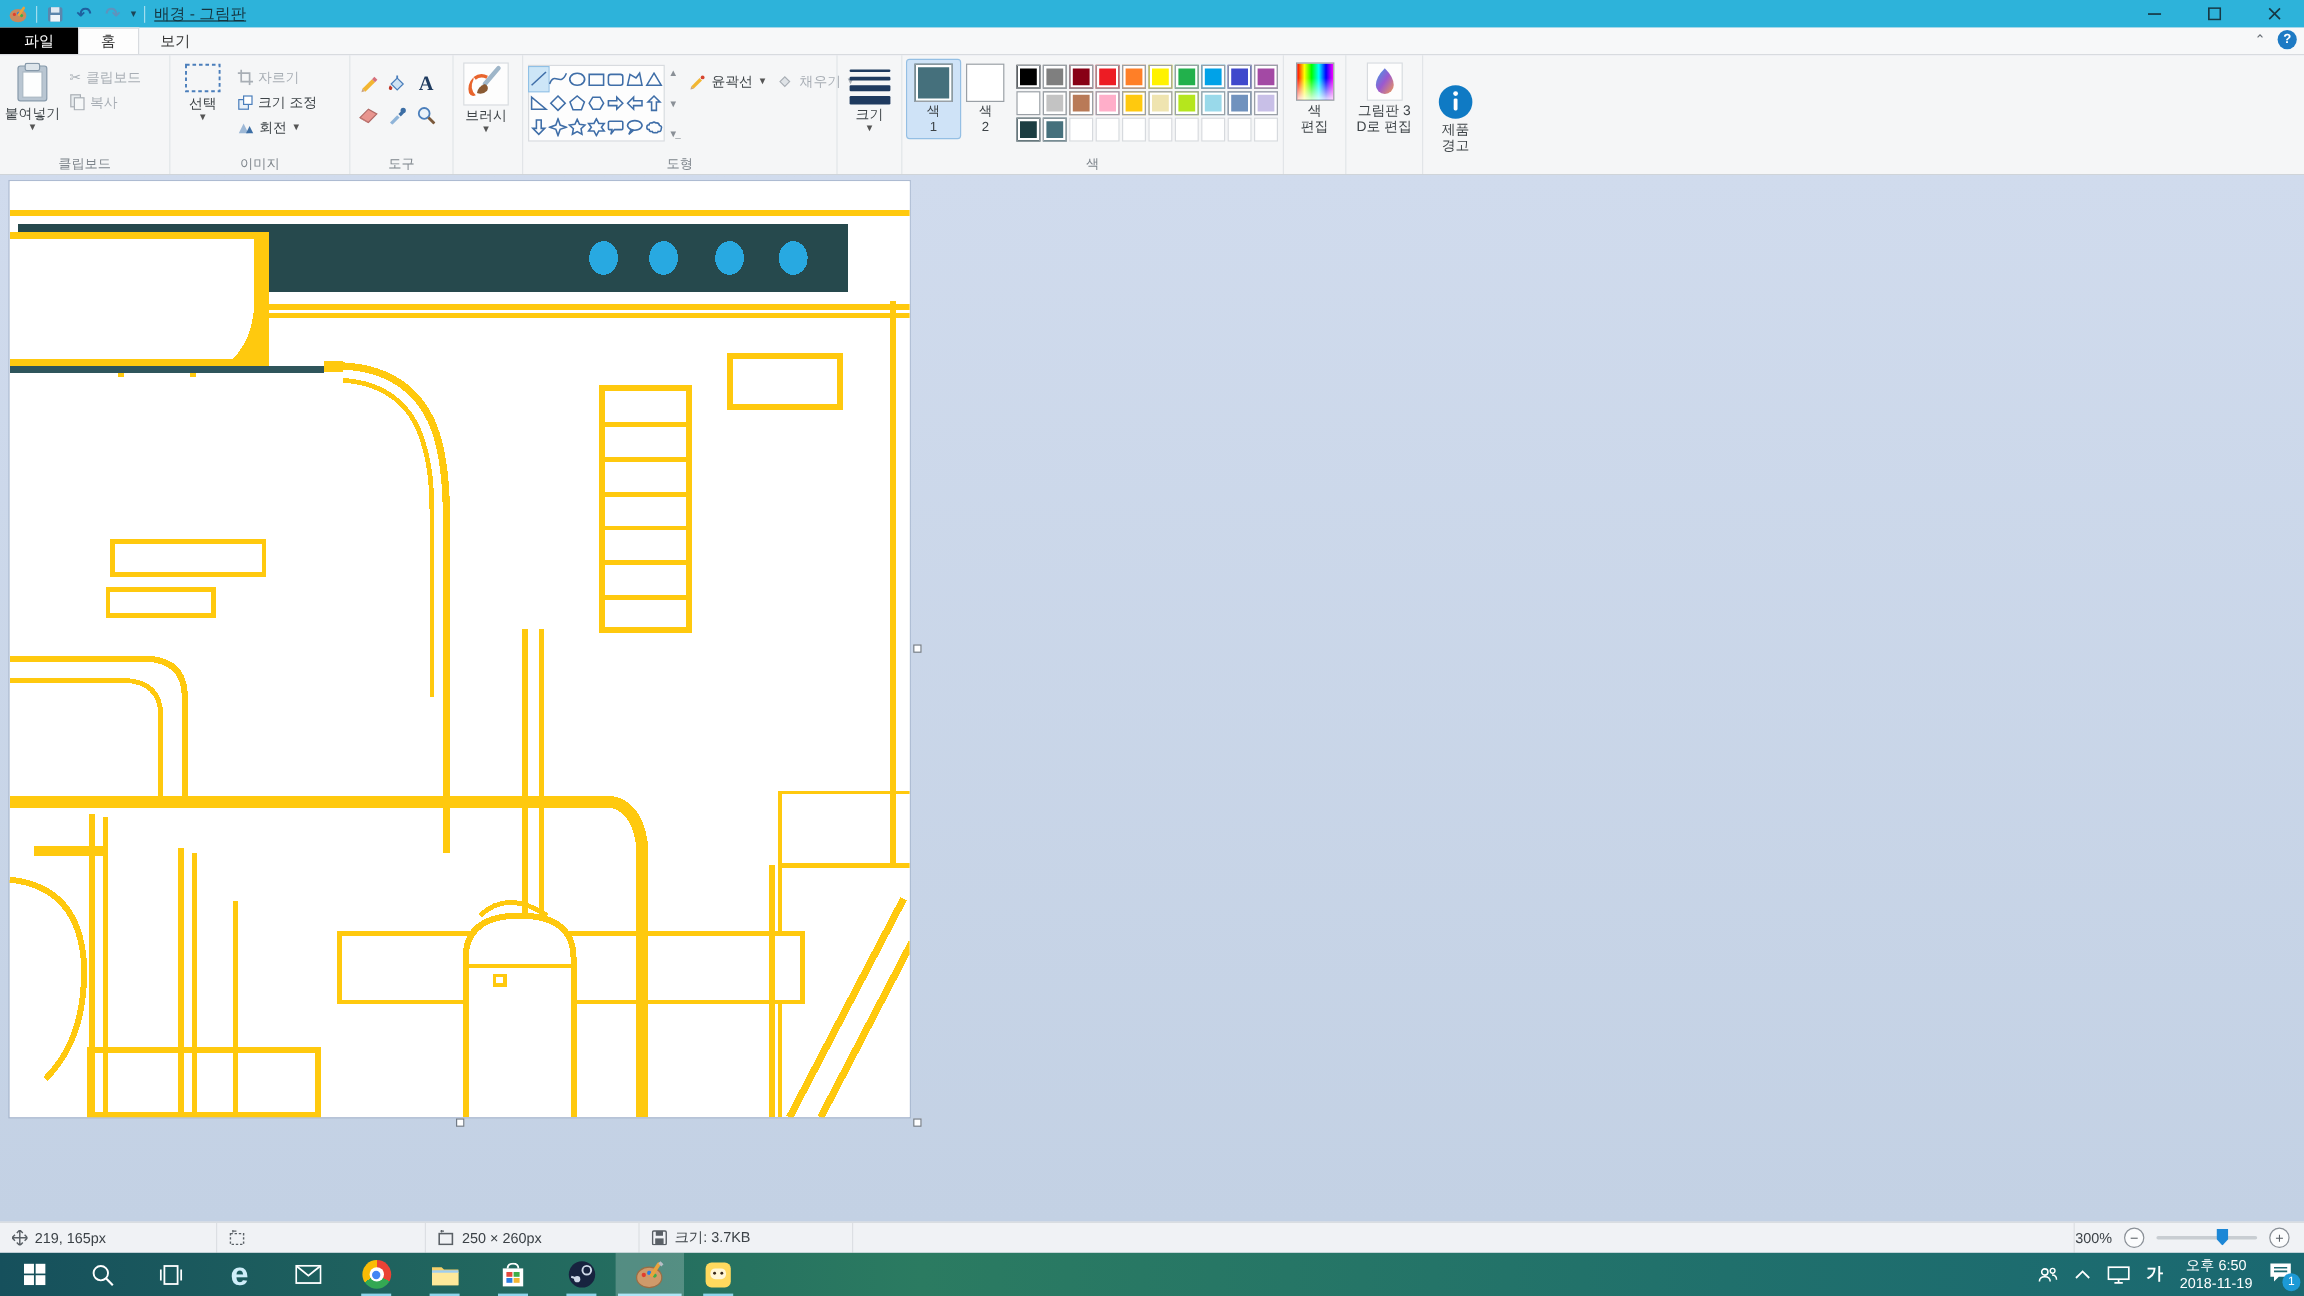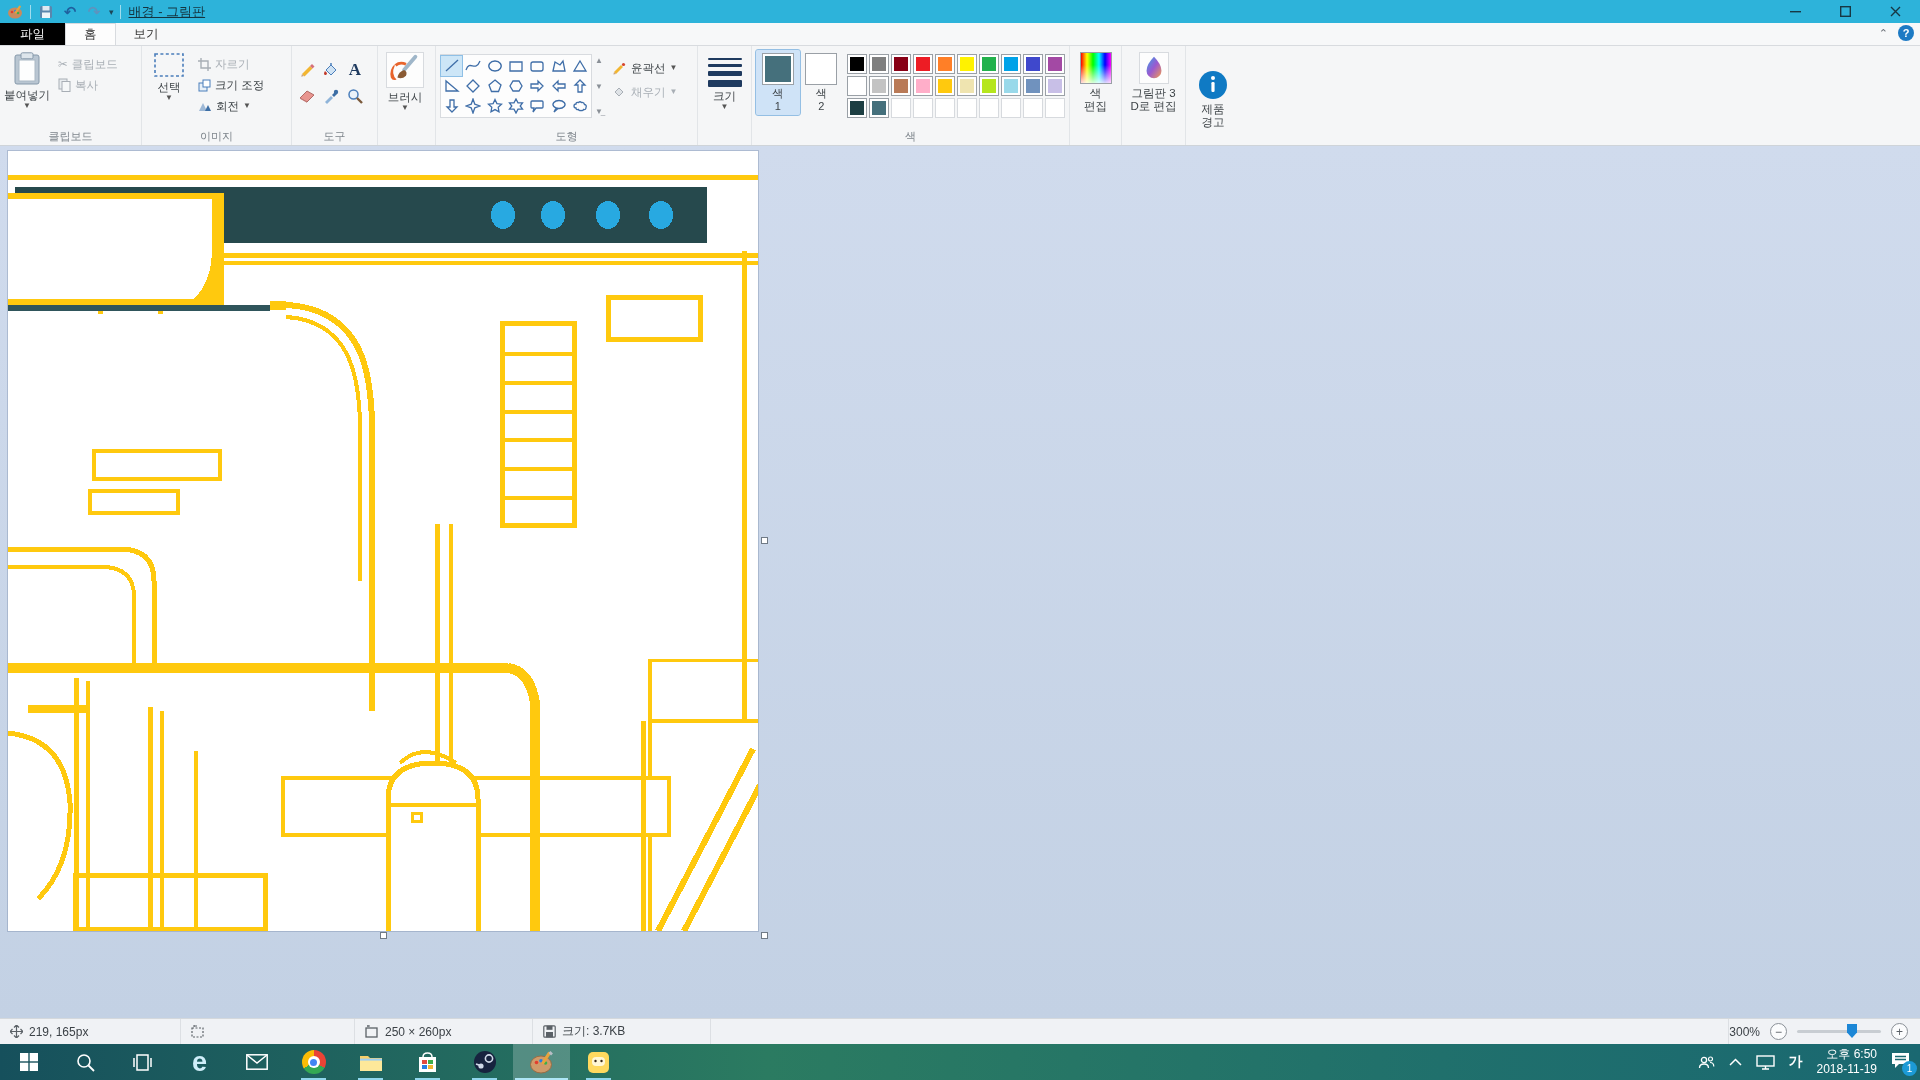--- a/index.html
+++ b/index.html
@@ -48,21 +48,21 @@
   .disabled { color:#a8aeb5; }
   .toolgrid { display:grid; grid-template-columns:22px 22px 22px; grid-auto-rows:24px; gap:2px; padding-top:8px; }
   .toolcell { display:flex; align-items:center; justify-content:center; }
   .shapes-panel { width:152px; height:64px; margin-top:4px; background:#fdfdfd;
     border:1px solid #d8dbdf; display:grid; grid-template-columns:repeat(7,1fr);
     grid-auto-rows:20px; align-content:center; }
   .shape-cell { display:flex; align-items:center; justify-content:center; }
   .shape-cell.selected { background:#cde6f7; outline:1px solid #8fc0e6; }
   .shape-scroll { display:flex; flex-direction:column; justify-content:space-between;
     height:64px; margin-top:4px; padding:2px 3px; color:#8a9097; font-size:8px; }
-  .outline-rows { display:flex; flex-direction:column; gap:8px; padding:10px 4px 0 6px; }
+  .outline-rows { display:flex; flex-direction:row; gap:8px; padding:10px 4px 0 6px; }
   .sizebtn .lines { display:flex; flex-direction:column; gap:4px; padding-top:6px; }
   .sizebtn .lines div { background:#1e3a5f; border-radius:1px; }
   .colorbox { width:48px; display:flex; flex-direction:column; align-items:center;
     padding:3px 2px 2px 2px; border-radius:2px; }
   .colorbox.sel { background:#cfe3f7; outline:1px solid #94bfe4; }
   .swatch-big { width:32px; height:32px; border:1px solid #9aa0a6; box-shadow:inset 0 0 0 2px #fff; }
   .colorbox .lab { font-size:11px; text-align:center; line-height:1.2; margin-top:2px; }
   .palette { display:grid; grid-template-columns:repeat(10,20px); grid-auto-rows:20px;
     gap:2px; padding-top:4px; margin-left:4px; }
   .pal-cell { width:20px; height:20px; border:1px solid #9aa0a6; box-shadow:inset 0 0 0 2px #fff; }
@@ -93,21 +93,21 @@
 
   
   .taskbar { position:absolute; left:0; right:0; top:1044px; height:36px;
     background:linear-gradient(90deg,#16505c,#2b7b61 40%,#20706c 75%,#1a6871);
     display:flex; align-items:stretch; color:#fff; }
   .tcell { position:relative; width:57px; display:flex; align-items:center; justify-content:center; }
   .tcell.active { background:rgba(255,255,255,.22); }
   .runline { position:absolute; bottom:0; left:16px; right:16px; height:2px; background:#8fd6ec; }
   .tcell.active .runline { left:2px; right:2px; background:#aee6f6; }
   .tray { margin-left:auto; display:flex; align-items:center; gap:14px; padding-right:10px; font-size:12px; }
-  .clock { text-align:right; line-height:1.25; font-size:12px; }
+  .clock { text-align:center; line-height:1.25; font-size:12px; }
   .ime { font-size:14px; font-weight:bold; }
   .badge { position:absolute; right:-7px; bottom:-4px; width:15px; height:15px; border-radius:50%;
     background:#1c9ad6; color:#fff; font-size:10px; display:flex; align-items:center; justify-content:center; }
 </style>
 </head>
 <body>
 
 <div class="app">
 
   <div class="titlebar">

